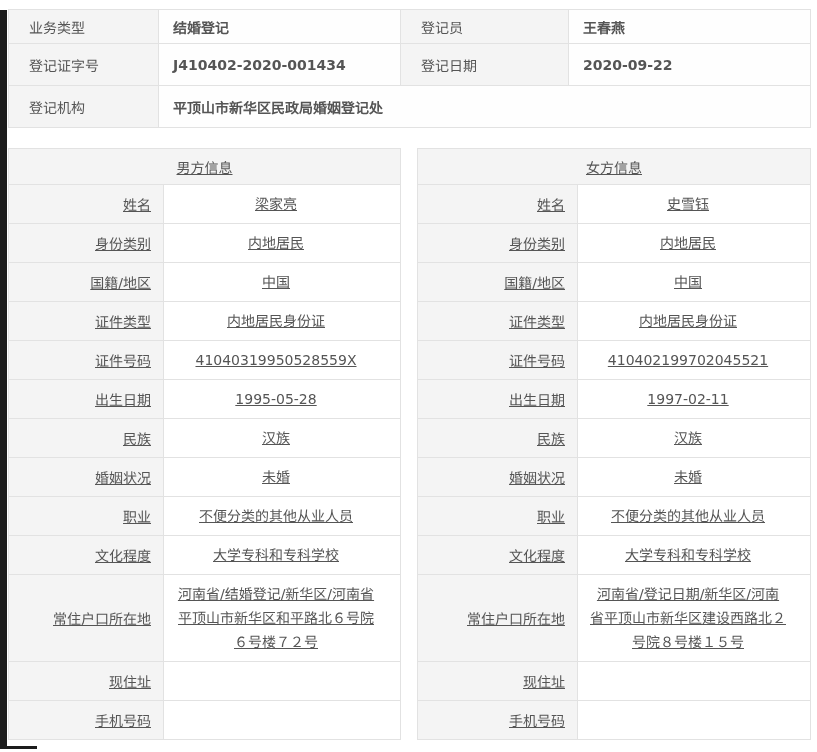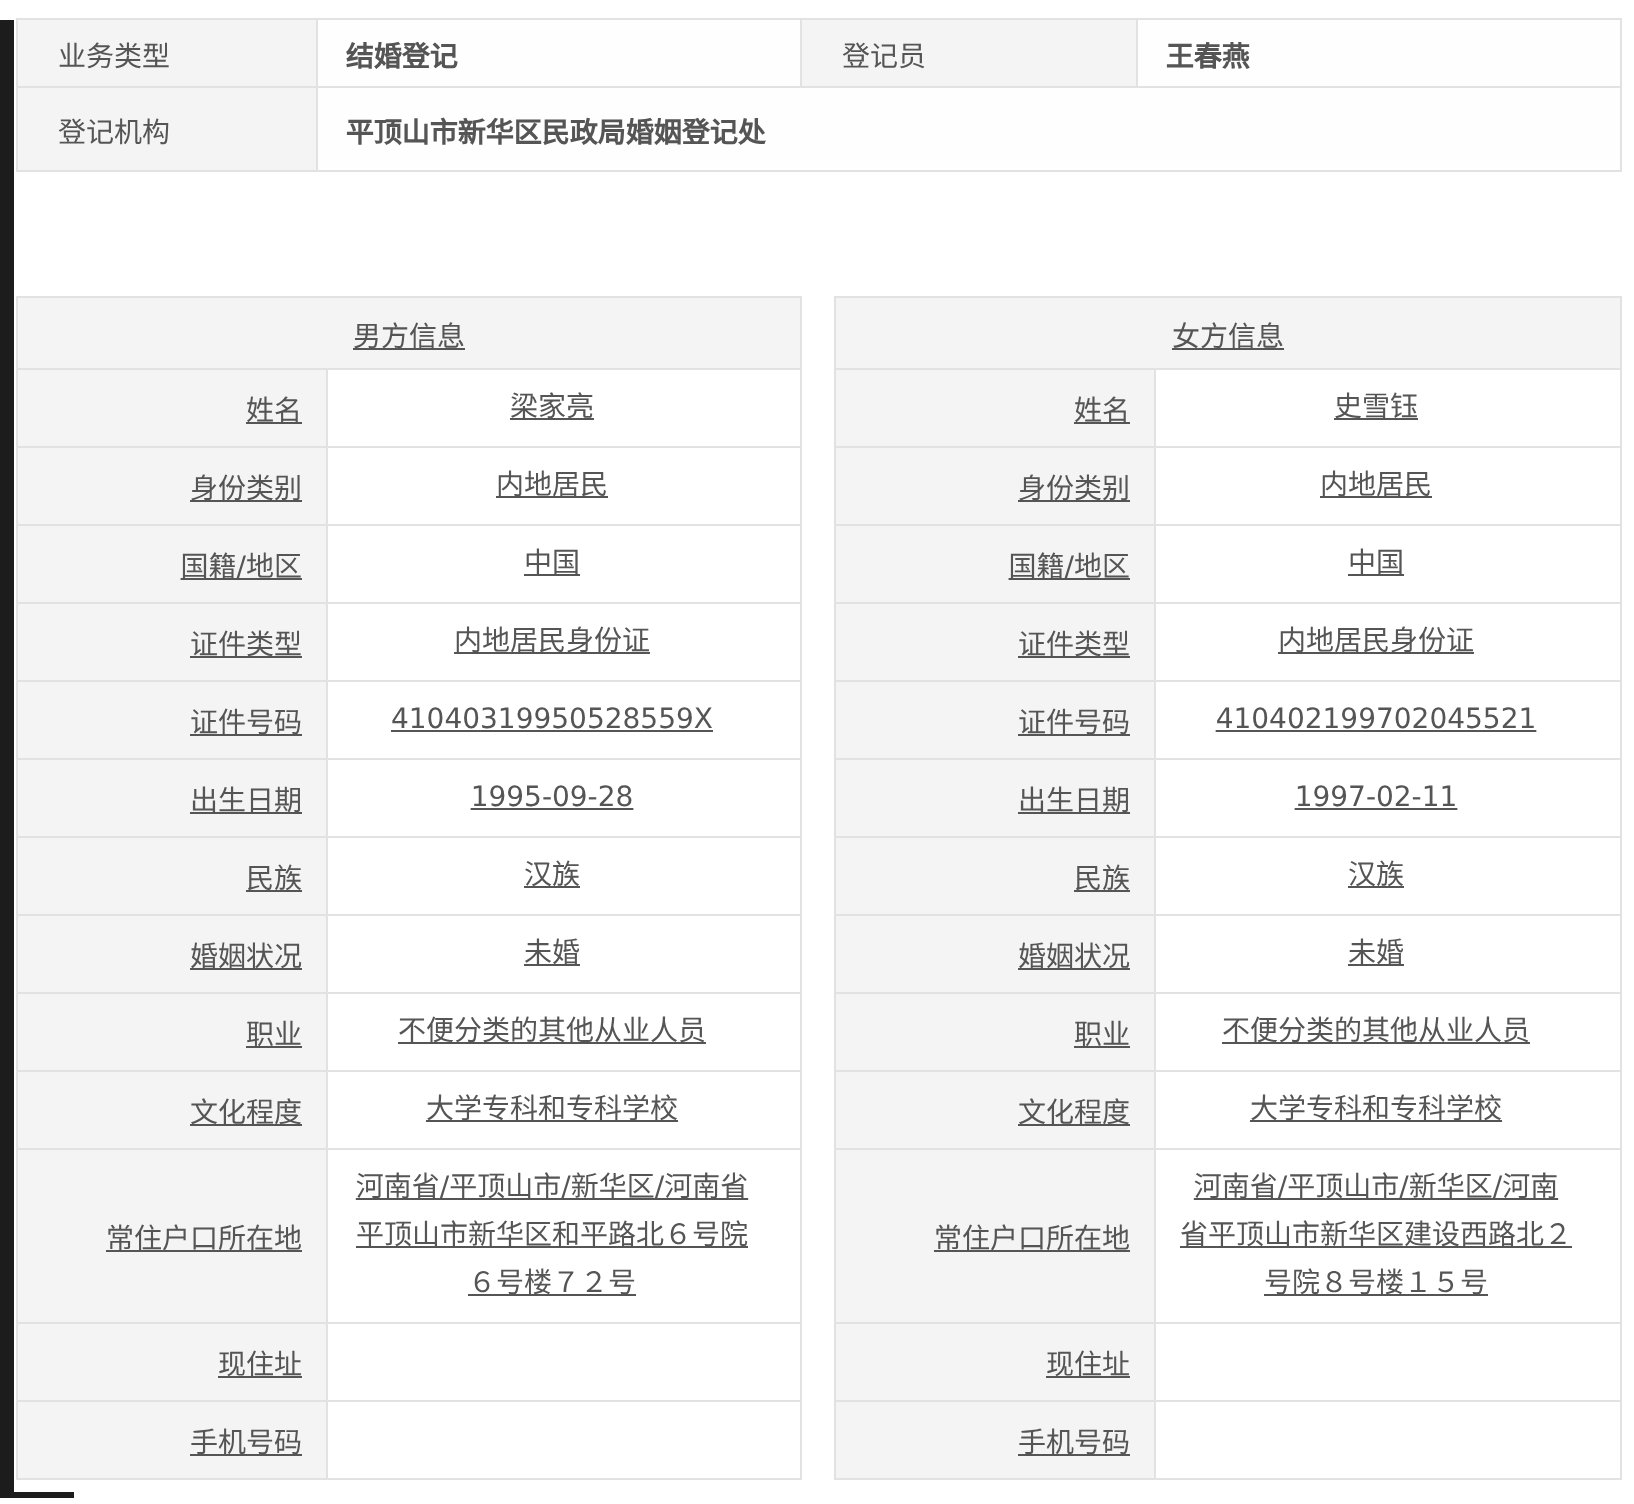--- a/index.html
+++ b/index.html
@@ -85,20 +85,26 @@
         <col style="width:168px">
         <col style="width:242px">
     </colgroup>
     <tbody>
         <tr class="r1">
       <td class="lbl">业务类型</td>
       <td class="val">结婚登记</td>
       <td class="lbl">登记员</td>
       <td class="val">王春燕</td>
     </tr>
+    <tr class="r2">
+      <td class="lbl">登记证字号</td>
+      <td class="val">J410402-2020-001434</td>
+      <td class="lbl">登记日期</td>
+      <td class="val">2020-09-22</td>
+    </tr>
     <tr class="r3">
       <td class="lbl">登记机构</td>
       <td class="val" colspan="3">平顶山市新华区民政局婚姻登记处</td>
     </tr>
   </tbody>
     </table>
 
   <table class="info-table male">
     <colgroup>
         <col style="width:155px">
@@ -125,41 +131,41 @@
         <tr>
           <td class="lbl">证件类型</td>
           <td class="val">内地居民身份证</td>
         </tr>
         <tr>
           <td class="lbl">证件号码</td>
           <td class="val">41040319950528559X</td>
         </tr>
         <tr>
           <td class="lbl">出生日期</td>
-          <td class="val">1995-09-28</td>
+          <td class="val">1995-05-28</td>
         </tr>
         <tr>
           <td class="lbl">民族</td>
           <td class="val">汉族</td>
         </tr>
         <tr>
           <td class="lbl">婚姻状况</td>
           <td class="val">未婚</td>
         </tr>
         <tr>
           <td class="lbl">职业</td>
           <td class="val">不便分类的其他从业人员</td>
         </tr>
         <tr>
           <td class="lbl">文化程度</td>
           <td class="val">大学专科和专科学校</td>
         </tr>
         <tr>
           <td class="lbl">常住户口所在地</td>
-          <td class="val">河南省/平顶山市/新华区/河南省平顶山市新华区和平路北６号院６号楼７２号</td>
+          <td class="val">河南省/结婚登记/新华区/河南省平顶山市新华区和平路北６号院６号楼７２号</td>
         </tr>
         <tr>
           <td class="lbl">现住址</td>
           <td class="val"></td>
         </tr>
         <tr>
           <td class="lbl">手机号码</td>
           <td class="val"></td>
         </tr>
       </tbody>
@@ -211,21 +217,21 @@
         <tr>
           <td class="lbl">职业</td>
           <td class="val">不便分类的其他从业人员</td>
         </tr>
         <tr>
           <td class="lbl">文化程度</td>
           <td class="val">大学专科和专科学校</td>
         </tr>
         <tr>
           <td class="lbl">常住户口所在地</td>
-          <td class="val">河南省/平顶山市/新华区/河南省平顶山市新华区建设西路北２号院８号楼１５号</td>
+          <td class="val">河南省/登记日期/新华区/河南省平顶山市新华区建设西路北２号院８号楼１５号</td>
         </tr>
         <tr>
           <td class="lbl">现住址</td>
           <td class="val"></td>
         </tr>
         <tr>
           <td class="lbl">手机号码</td>
           <td class="val"></td>
         </tr>
       </tbody>

